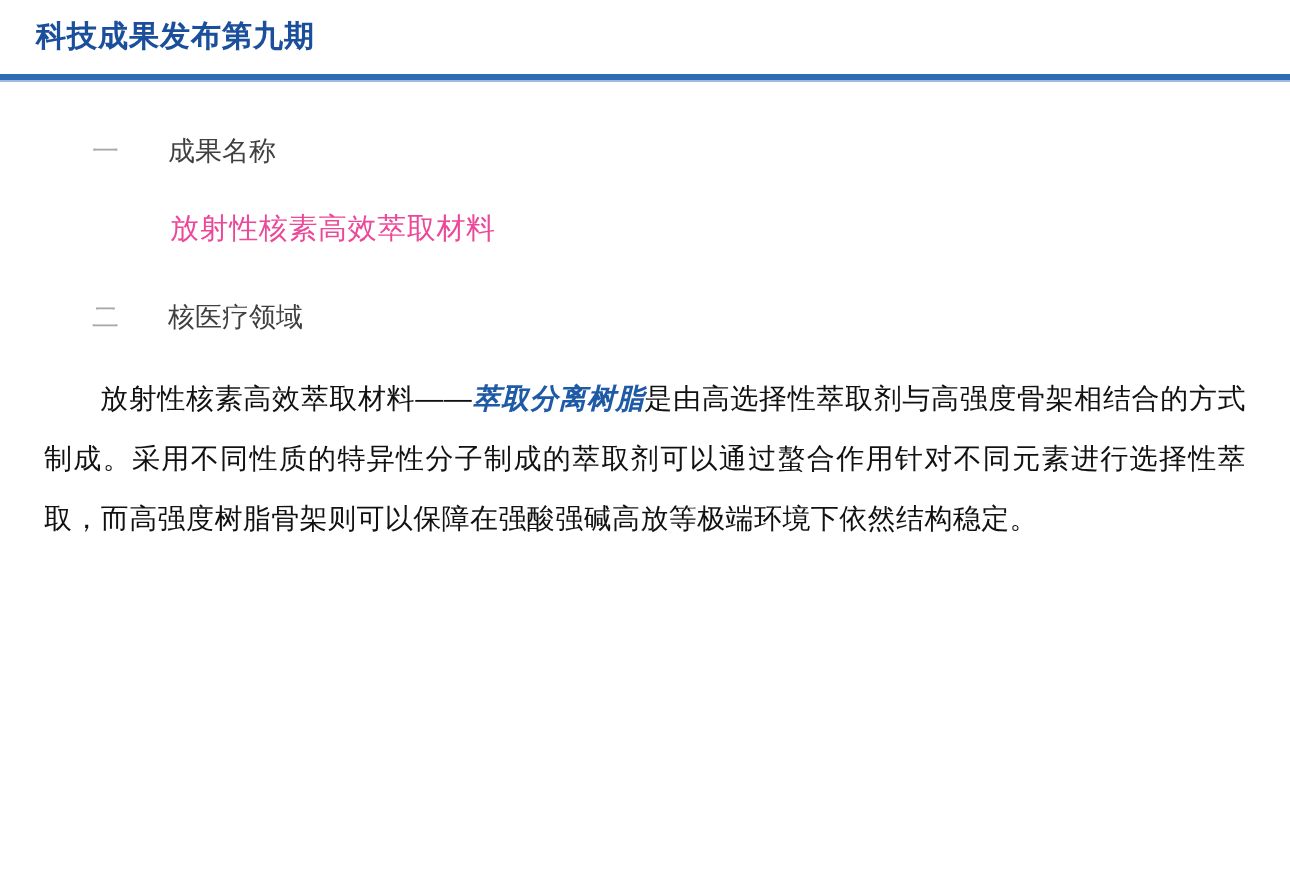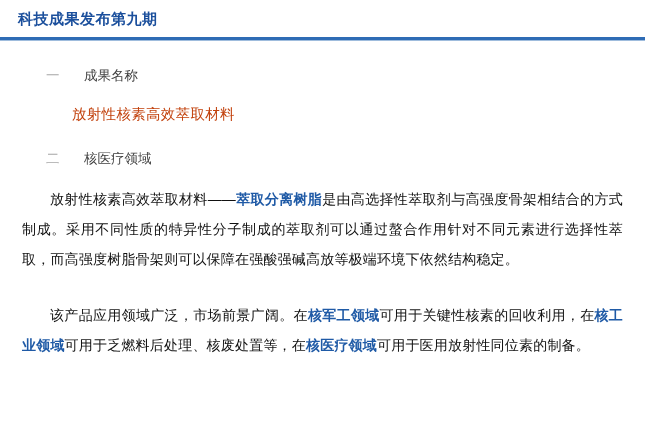--- a/index.html
+++ b/index.html
@@ -64,24 +64,25 @@
     display: inline-block;
     width: 38px;
     color: #a8a8a8;
   }
   .section-label .lbl {
     color: #404040;
   }
 
   .result-name {
     font-size: 14.5px;
-    color: #c2410c;
+    color: #ec4899;
     padding-left: 72px;
     margin-top: 20px;
     letter-spacing: 0.3px;
+    margin-left: 13px;
   }
 
   .para {
     font-size: 14px;
     color: #111111;
     line-height: 30px;
     margin: 0;
     padding: 0 22px 0 22px;
     text-align: justify;
     text-justify: inter-ideograph;
@@ -91,20 +92,21 @@
     margin-top: 16px;
     text-indent: 28px;
   }
   .para.second {
     margin-top: 26px;
     text-indent: 28px;
   }
   .kw {
     color: #1f5aa6;
     font-weight: bold;
+    font-style: italic;
   }
 </style>
 </head>
 <body>
 
 <div class="page">
 
   <div class="header">
     <div class="header-title">科技成果发布第九期</div>
   </div>
@@ -120,16 +122,15 @@
 
     <div class="result-name">放射性核素高效萃取材料</div>
 
     <div class="section-label">
       <span class="dash">二</span>
       <span class="lbl">核医疗领域</span>
     </div>
 
     <p class="para first"><span>放射性核素高效萃取材料——</span><span class="kw">萃取分离树脂</span><span>是由高选择性萃取剂与高强度骨架相结合的方式制成。采用不同性质的特异性分子制成的萃取剂可以通过螯合作用针对不同元素进行选择性萃取，而高强度树脂骨架则可以保障在强酸强碱高放等极端环境下依然结构稳定。</span></p>
 
-    <p class="para second"><span>该产品应用领域广泛，市场前景广阔。在</span><span class="kw">核军工领域</span><span>可用于关键性核素的回收利用，在</span><span class="kw">核工业领域</span><span>可用于乏燃料后处理、核废处置等，在</span><span class="kw">核医疗领域</span><span>可用于医用放射性同位素的制备。</span></p>
 
   </div>
 </div>
 
 </body></html>

